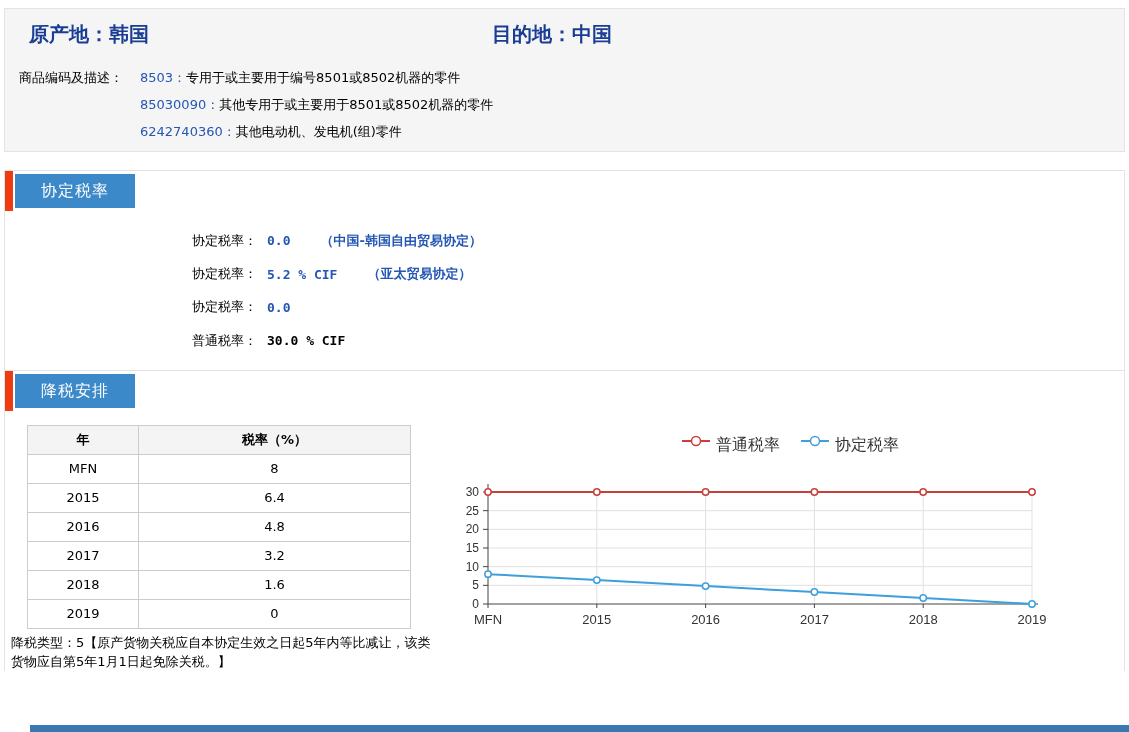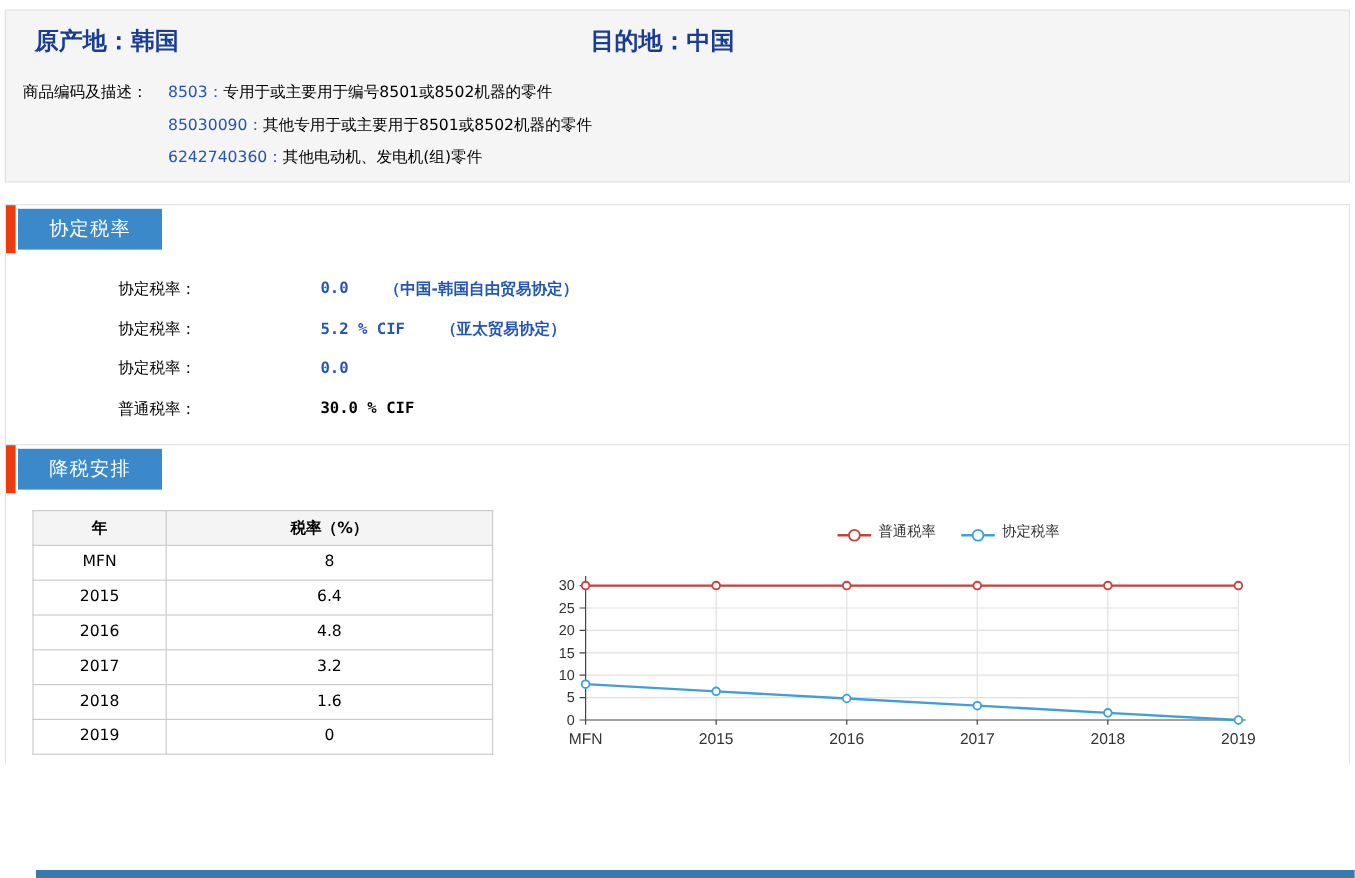--- a/index.html
+++ b/index.html
@@ -20,37 +20,37 @@
   
   .content-wrap{margin:18px 4px 0;border-left:1px solid #e3e3e3;border-right:1px solid #e3e3e3;}
   .section-header{height:40px;display:flex;align-items:center;border-top:1px solid #e3e3e3;}
   .accent-bar{width:8px;height:40px;background:#ee3b10;margin-right:2px;flex:0 0 auto;}
   .section-title{background:#3c89c9;color:#fff;height:34px;line-height:34px;
                  padding:0 26px;font-size:16px;letter-spacing:1px;}
 
   
   .agr-rows{padding:13px 0 12px;}
   .agr-row{height:33.4px;display:flex;align-items:center;font-size:13px;}
-  .agr-label{width:252px;text-align:center;color:#000;flex:0 0 auto;}
+  .agr-label{width:252px;text-align:right;color:#000;flex:0 0 auto;}
   .agr-value{margin-left:10px;font-family:"DejaVu Sans Mono",monospace;font-weight:bold;}
   .agr-note{margin-left:30px;font-weight:bold;}
 
   
   .reduction-body{display:flex;padding-top:14px;}
   .left-col{width:445px;padding-left:22px;box-sizing:border-box;flex:0 0 auto;}
   table.sched{border-collapse:collapse;width:384px;}
   table.sched th,table.sched td{border:1px solid #ccc;height:28px;text-align:center;
                                 font-size:13px;padding:0;}
   table.sched th{background:#f4f4f4;font-weight:bold;}
   table.sched .col-year{width:110px;}
   .reduction-note{margin:4px 0 0 -16px;width:430px;font-size:13px;line-height:19px;color:#000;}
 
   .right-col{flex:1;padding-top:10px;}
   .legend{display:flex;justify-content:center;align-items:center;gap:20px;width:680px;margin-bottom:20px;}
-  .legend-item{display:flex;align-items:flex-end;gap:5px;font-size:12px;color:#333;cursor:pointer;}
+  .legend-item{display:flex;align-items:flex-start;gap:5px;font-size:16px;color:#333;cursor:pointer;}
   #rate-chart{display:block;}
   .tick{font-family:"Liberation Sans",sans-serif;font-size:12px;fill:#333;}
   .xtick{font-size:13px;}
 
   .footer-bar{position:absolute;left:30px;right:0;bottom:0;height:7px;background:#3a78b2;}
 </style>
 </head>
 <body>
 
 <div class="page">
@@ -139,20 +139,21 @@
             <tr>
               <td>2018</td>
               <td>1.6</td>
             </tr>
             <tr>
               <td>2019</td>
               <td>0</td>
             </tr>
           </tbody>
         </table>
+        <div class="reduction-note">降税类型：5【原产货物关税应自本协定生效之日起5年内等比减让，该类货物应自第5年1月1日起免除关税。】</div>
       </div>
 
       <div class="right-col">
         <div class="legend">
           <div class="legend-item">
             <svg class="legend-marker" width="30" height="12">
               <line x1="1" y1="6" x2="29" y2="6" stroke-width="2" stroke="#c8403c"></line>
               <circle cx="15" cy="6" r="4.5" stroke-width="1.5" stroke="#c8403c" fill="#fff"></circle>
             </svg>
             <span class="legend-label">普通税率</span>

